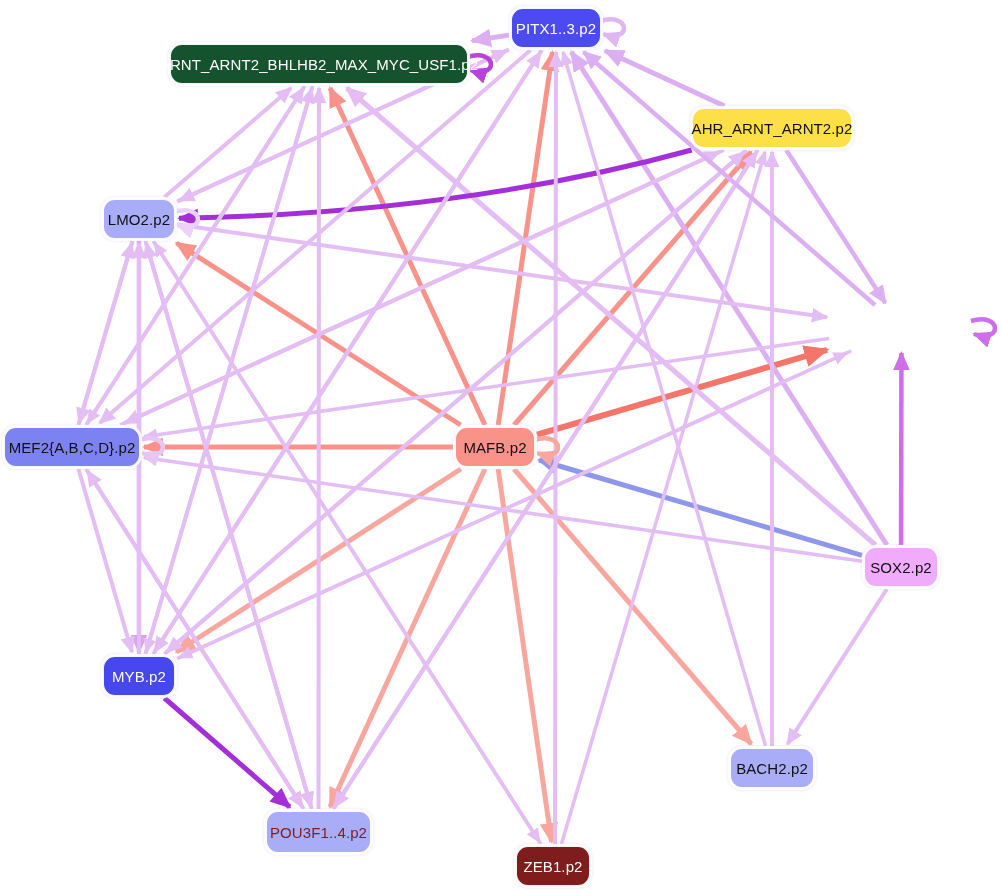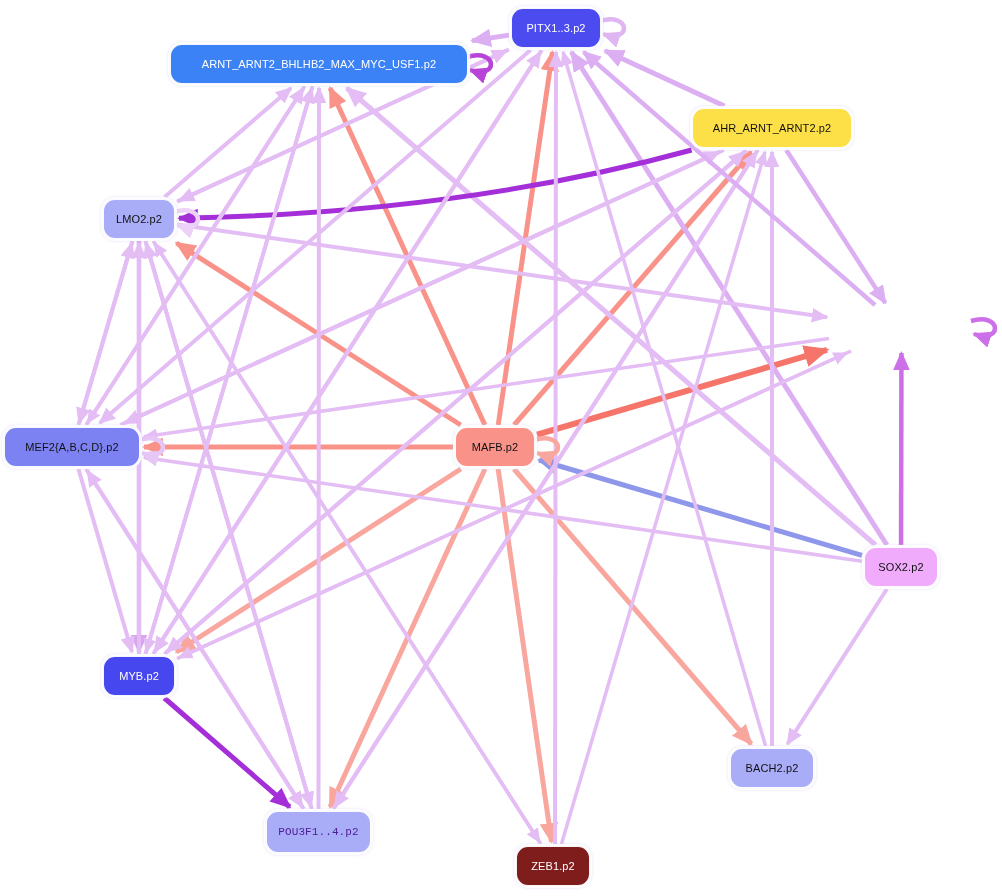--- a/index.html
+++ b/index.html
@@ -35,21 +35,21 @@
   .node {
     position: absolute;
     box-sizing: border-box;
     display: flex;
     align-items: center;
     justify-content: center;
     border-radius: 12px;
     border: 1px solid rgba(255,255,255,0.95);
     box-shadow: 0 0 0 2px rgba(255,255,255,0.85), 0 0 3px 2px rgba(210,200,240,0.55);
     white-space: nowrap;
-    font-size: 11px;
+    font-size: 15px;
     letter-spacing: 0.1px;
     cursor: pointer;
     user-select: none;
   }
   .node-label {
     pointer-events: none;
     padding: 0 4px;
   }
 </style>
 </head>
@@ -160,21 +160,21 @@
       <path d="M 467 57 C 498.4 48 498.4 80 470 70" stroke="#b843d8" stroke-width="4.5" fill="none" marker-end="url(#arrow-b843d8)"></path>
       <path d="M 174 212 C 205.4 203 205.4 235 177 225" stroke="#ecd2f8" stroke-width="4.5" fill="none" marker-end="url(#arrow-ecd2f8)"></path>
       <path d="M 971 321 C 1002.4 312 1002.4 344 974 334" stroke="#cd6fe8" stroke-width="4.5" fill="none" marker-end="url(#arrow-cd6fe8)"></path>
       <path d="M 139 440 C 170.4 431 170.4 463 142 453" stroke="#e6c6f5" stroke-width="4.5" fill="none" marker-end="url(#arrow-e6c6f5)"></path>
       <path d="M 534 440 C 565.4 431 565.4 463 537 453" stroke="#f9a79e" stroke-width="4.5" fill="none" marker-end="url(#arrow-f9a79e)"></path>
     </svg>
   <div id="node-layer">
       <div class="node" style="left: 511px; top: 8px; width: 90px; height: 40px; background: rgb(75, 75, 240); color: rgb(255, 255, 255);">
         <span class="node-label">PITX1..3.p2</span>
       </div>
-      <div class="node" style="left: 170px; top: 44px; width: 298px; height: 40px; background: #3b82f6; color: rgb(255, 255, 255);">
+      <div class="node" style="left: 170px; top: 44px; width: 298px; height: 40px; background: #14532d; color: rgb(255, 255, 255);">
         <span class="node-label">ARNT_ARNT2_BHLHB2_MAX_MYC_USF1.p2</span>
       </div>
       <div class="node" style="left: 692px; top: 108px; width: 160px; height: 40px; background: #fde047; color: rgb(17, 17, 17); justify-content: center;">
         <span class="node-label">AHR_ARNT_ARNT2.p2</span>
       </div>
       <div class="node" style="left: 103px; top: 199px; width: 72px; height: 40px; background: rgb(169, 172, 247); color: rgb(17, 17, 17); align-items: center;">
         <span class="node-label">LMO2.p2</span>
       </div>
       <div class="node" style="left: 4px; top: 427px; width: 136px; height: 40px; background: rgb(125, 130, 243); color: rgb(17, 17, 17);">
         <span class="node-label">MEF2{A,B,C,D}.p2</span>
@@ -184,20 +184,20 @@
       </div>
       <div class="node" style="left: 864px; top: 547px; width: 74px; height: 40px; background: #f0abfc; color: rgb(17, 17, 17);">
         <span class="node-label">SOX2.p2</span>
       </div>
       <div class="node" style="left: 103px; top: 656px; width: 72px; height: 40px; background: rgb(71, 71, 240); color: rgb(255, 255, 255);">
         <span class="node-label">MYB.p2</span>
       </div>
       <div class="node" style="left: 730px; top: 748px; width: 84px; height: 40px; background: rgb(169, 172, 247); color: rgb(17, 17, 17);">
         <span class="node-label">BACH2.p2</span>
       </div>
-      <div class="node" style="left: 266px; top: 811px; width: 105px; height: 42px; background: rgb(169, 172, 247); color: #4c1d95; font-family: Liberation Mono, monospace;">
+      <div class="node" style="left: 266px; top: 811px; width: 105px; height: 42px; background: rgb(169, 172, 247); color: #7f1d1d;">
         <span class="node-label">POU3F1..4.p2</span>
       </div>
       <div class="node" style="left: 516px; top: 846px; width: 74px; height: 40px; background: #7f1d1d; color: rgb(255, 255, 255);">
         <span class="node-label">ZEB1.p2</span>
       </div>
     </div>
 </div>
 
 </body></html>

